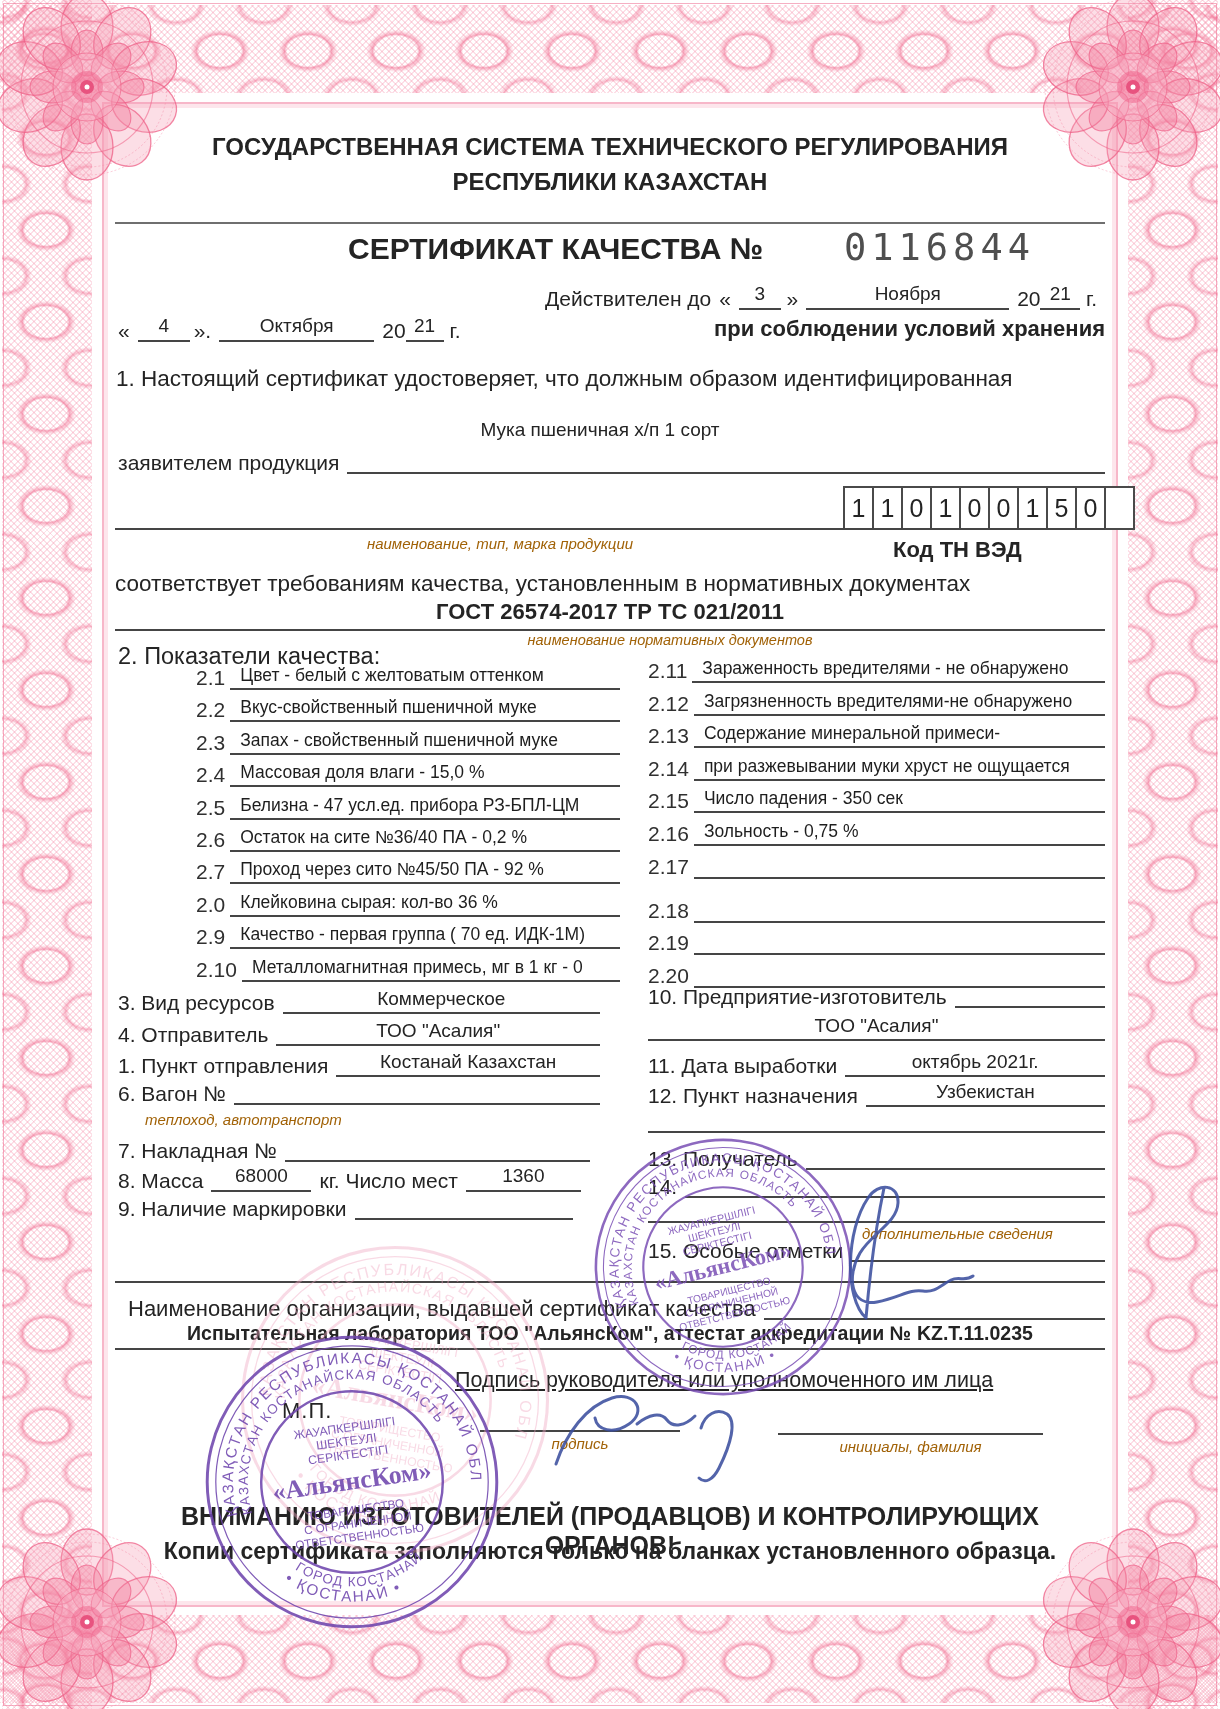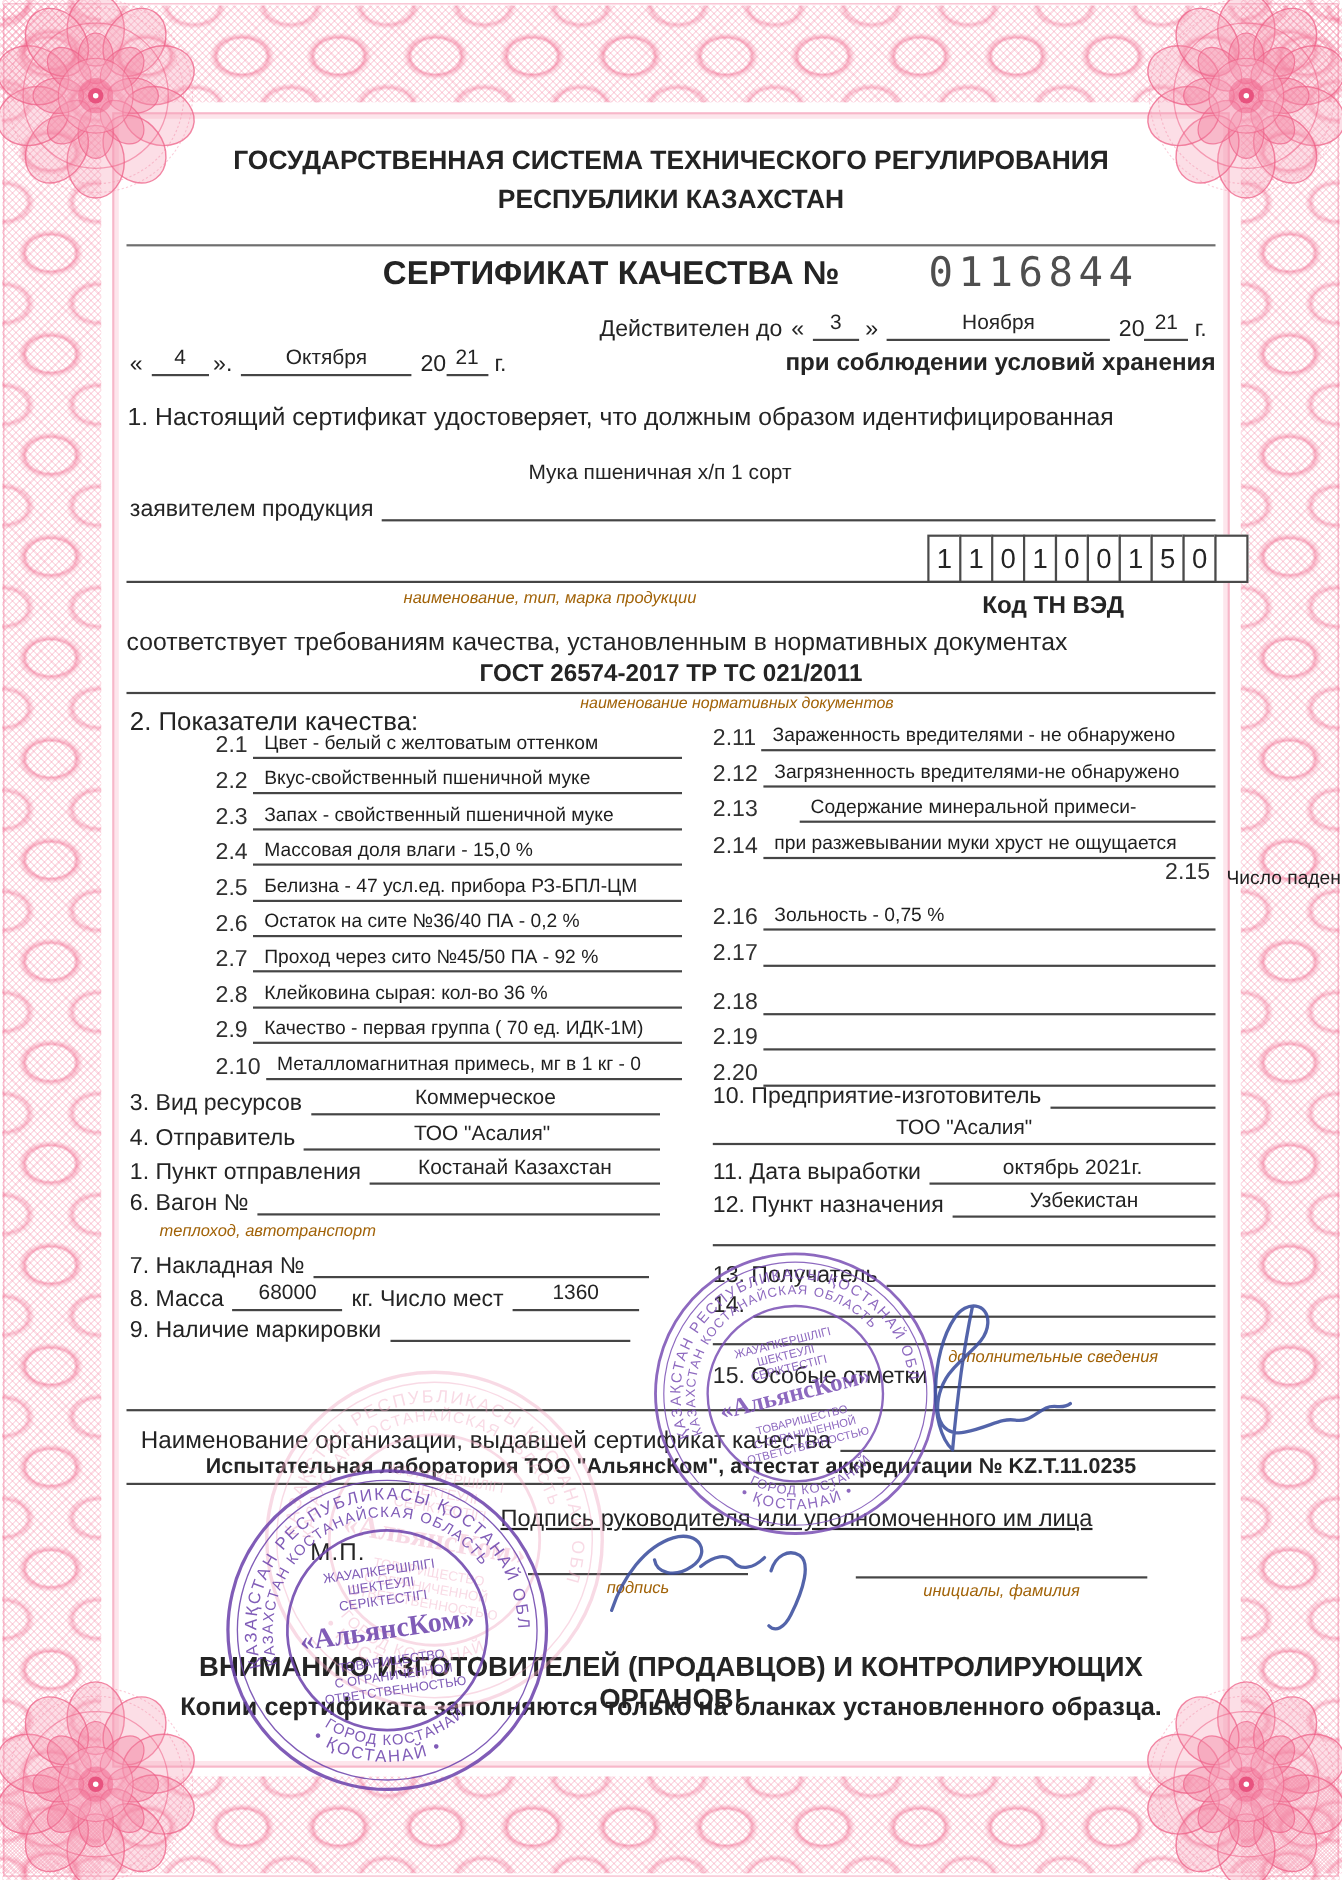--- a/index.html
+++ b/index.html
@@ -235,21 +235,21 @@
           <span class="qval">Остаток на сите №36/40 ПА - 0,2 %</span>
         </span>
       </div>
     <div class="qrow" style="height:32.4px;">
         <span class="qnum">2.7</span>
         <span class="qline">
           <span class="qval">Проход через сито №45/50 ПА - 92 %</span>
         </span>
       </div>
     <div class="qrow" style="height:32.4px;">
-        <span class="qnum">2.8</span>
+        <span class="qnum">2.0</span>
         <span class="qline">
           <span class="qval">Клейковина сырая: кол-во 36 %</span>
         </span>
       </div>
     <div class="qrow" style="height:32.4px;">
         <span class="qnum">2.9</span>
         <span class="qline">
           <span class="qval">Качество - первая группа ( 70 ед. ИДК-1М)</span>
         </span>
       </div>
@@ -267,33 +267,33 @@
         <span class="qline">
           <span class="qval">Зараженность вредителями - не обнаружено</span>
         </span>
       </div>
     <div class="qrow" style="height:32.6px;">
         <span class="qnum">2.12</span>
         <span class="qline">
           <span class="qval">Загрязненность вредителями-не обнаружено</span>
         </span>
       </div>
-    <div class="qrow" style="height:32.6px;gap:33px;">
+    <div class="qrow" style="height:32.6px;">
         <span class="qnum">2.13</span>
         <span class="qline">
           <span class="qval">Содержание минеральной примеси-</span>
         </span>
       </div>
     <div class="qrow" style="height:32.6px;">
         <span class="qnum">2.14</span>
         <span class="qline">
           <span class="qval">при разжевывании муки хруст не ощущается</span>
         </span>
       </div>
-    <div class="qrow" style="height:32.6px;flex-direction:column;">
+    <div class="qrow" style="height:32.6px;">
         <span class="qnum">2.15</span>
         <span class="qline">
           <span class="qval">Число падения - 350 сек</span>
         </span>
       </div>
     <div class="qrow" style="height:32.6px;">
         <span class="qnum">2.16</span>
         <span class="qline">
           <span class="qval">Зольность - 0,75 %</span>
         </span>

